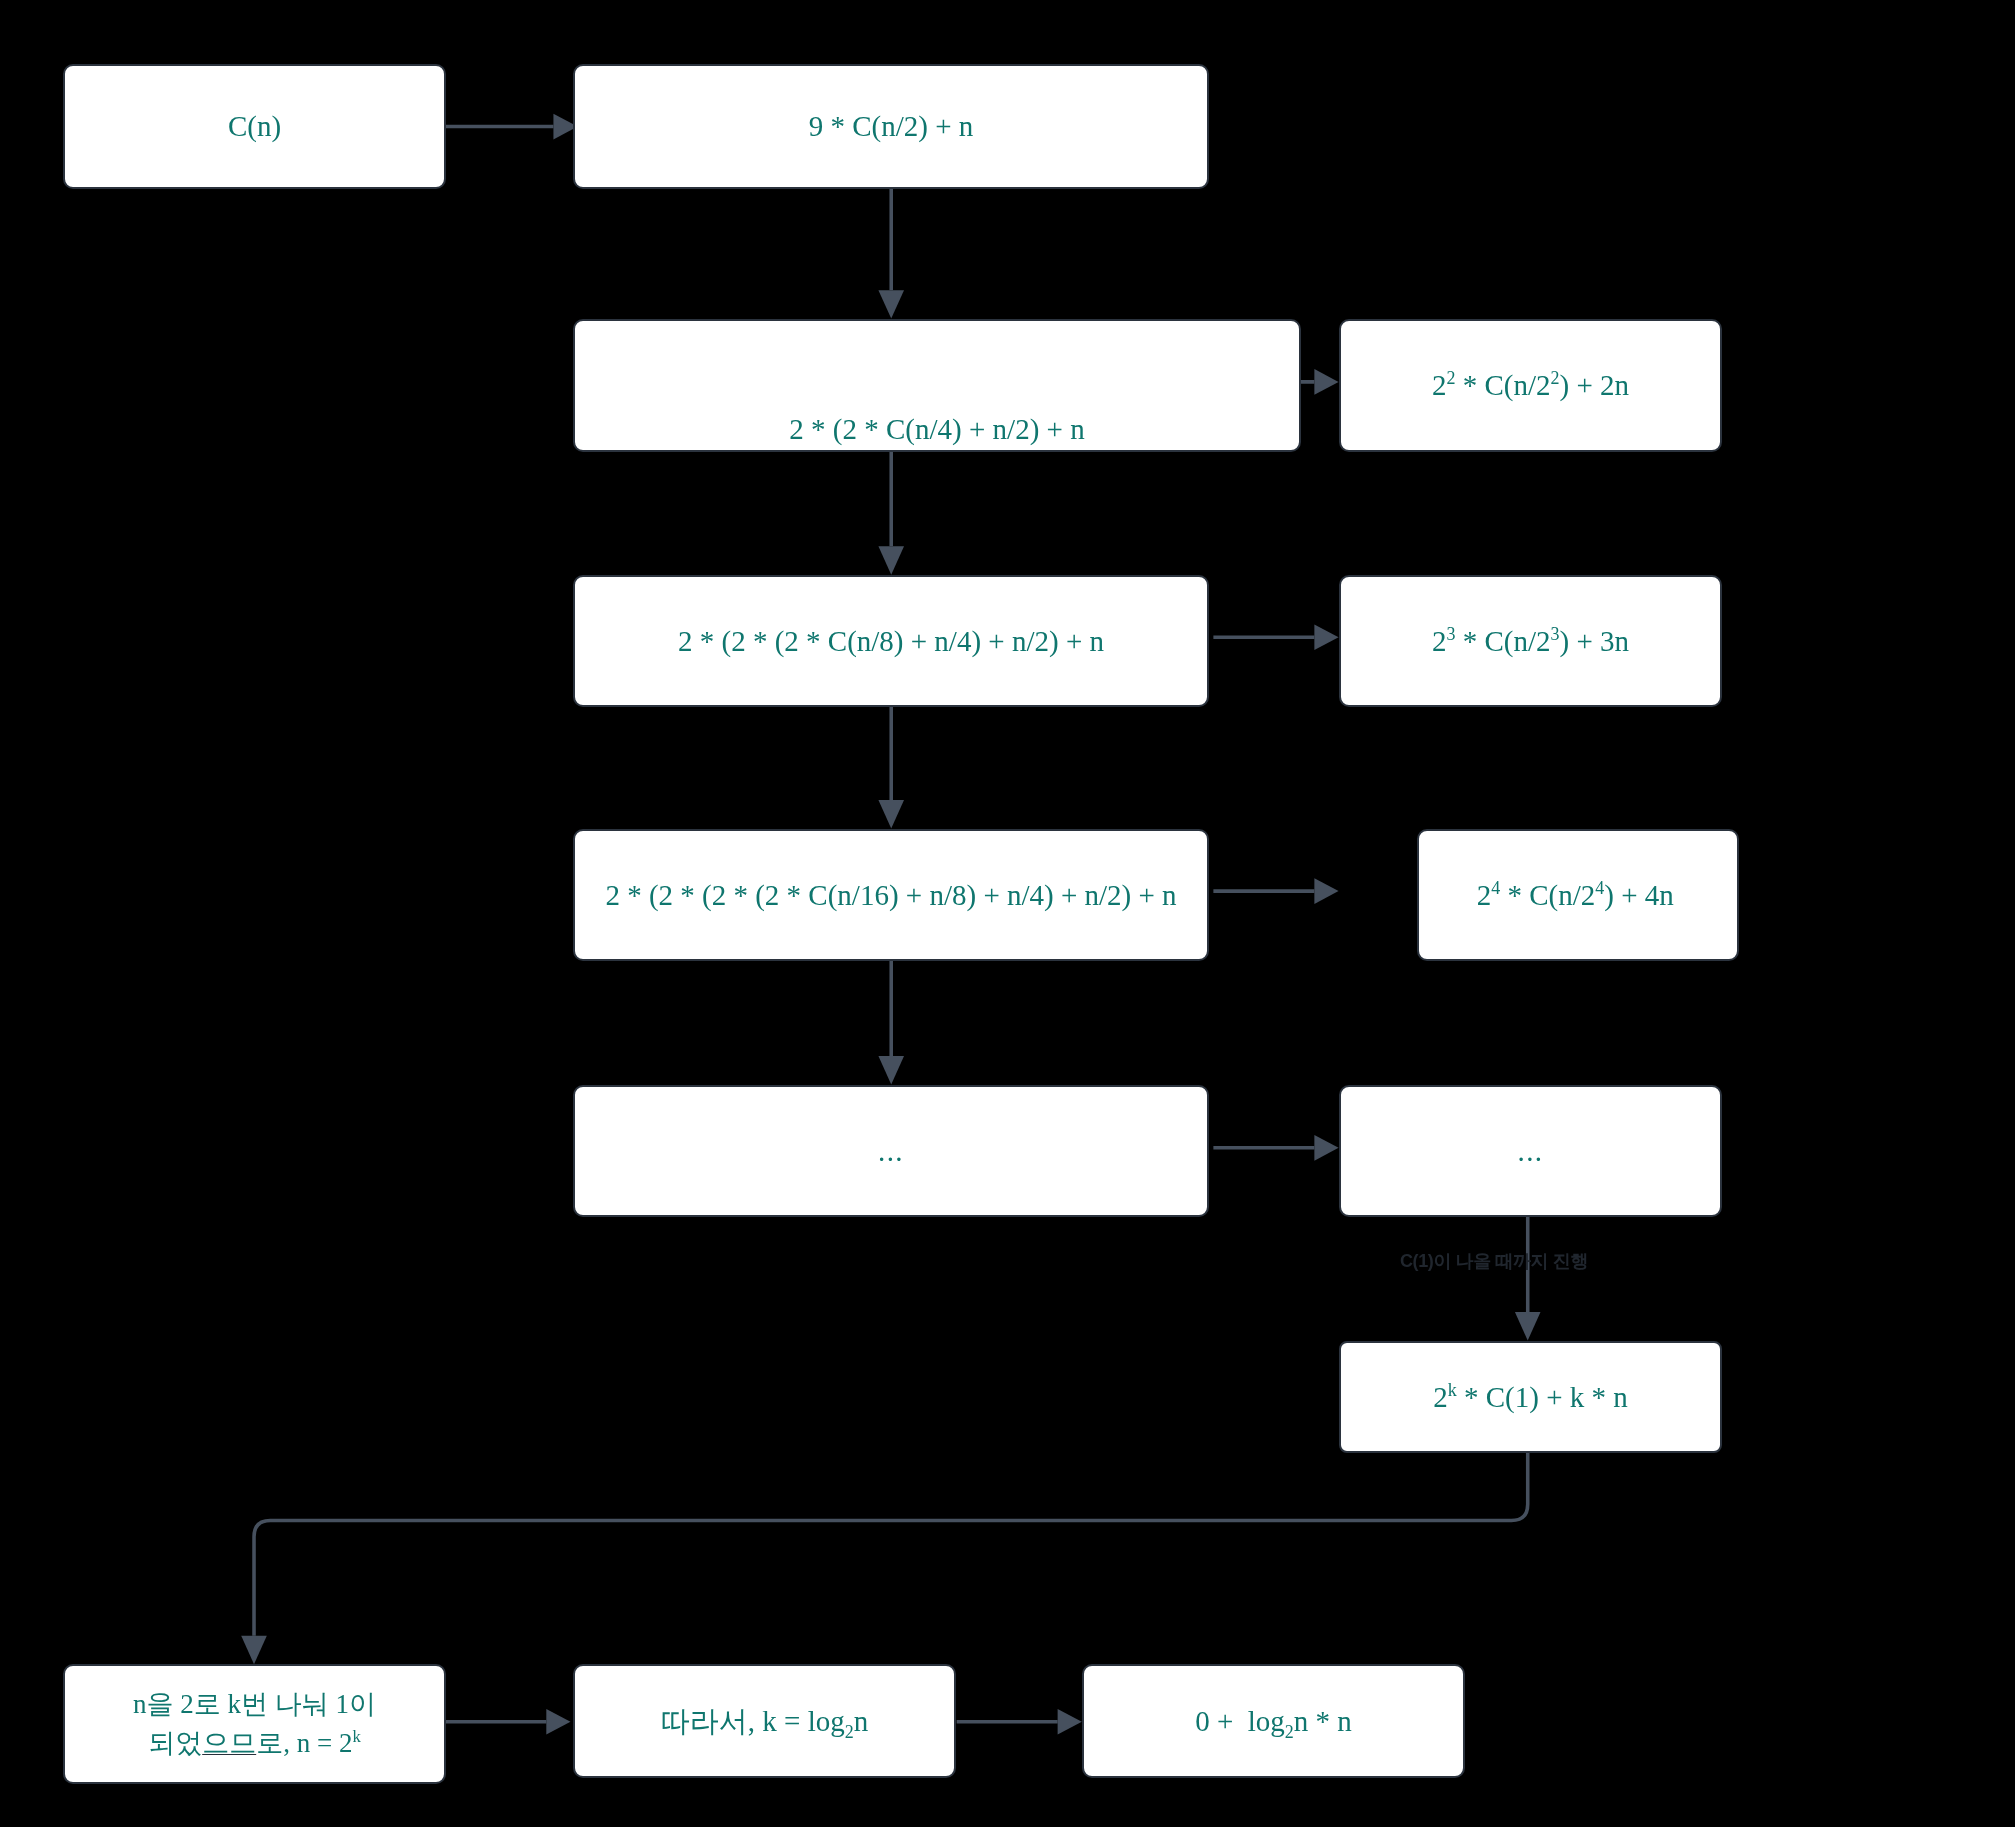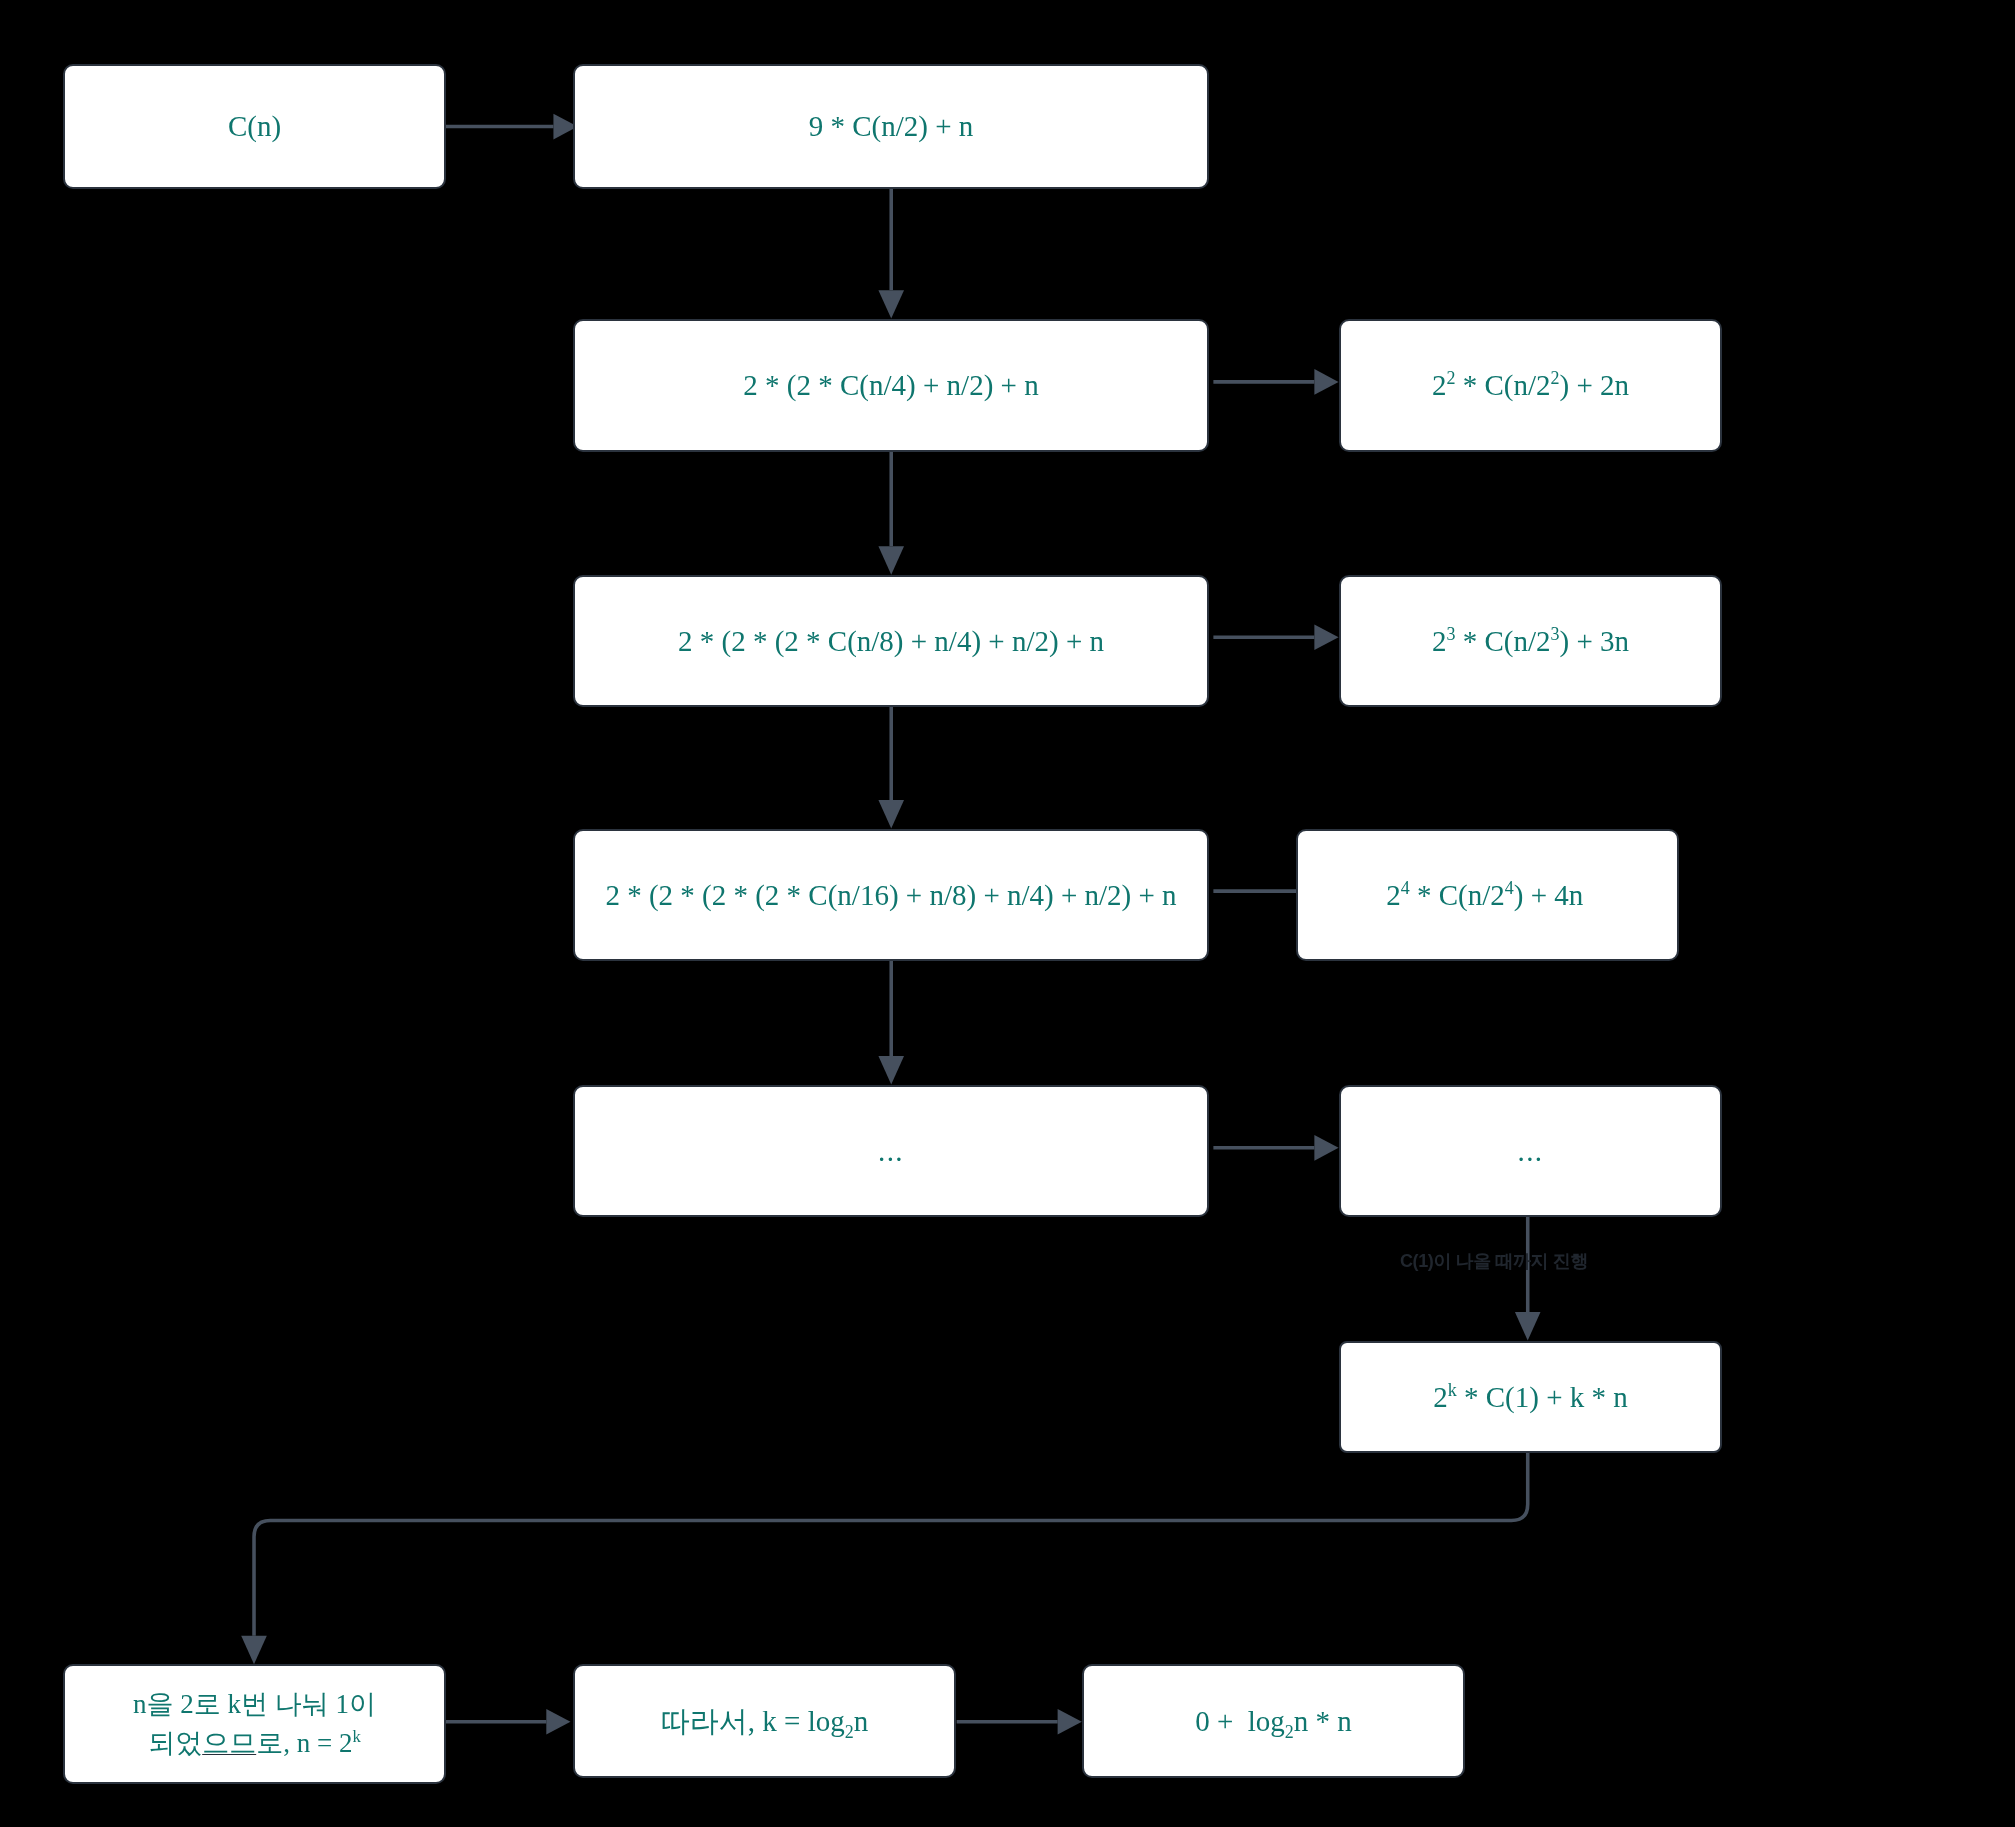--- a/index.html
+++ b/index.html
@@ -137,41 +137,41 @@
   </svg>
 
   <div class="node" style="left:63px; top:64px; width:383px; height:125px;">
     <span class="txt">C(n)</span>
   </div>
 
   <div class="node" style="left:573px; top:64px; width:636px; height:125px;">
     <span class="txt">9 * C(n/2) + n</span>
   </div>
 
-  <div class="node" style="left:573px; top:319px; width:636px; height:133px;">
+  <div class="node" style="left:573px; top:319px; width:728px; height:133px;align-items:flex-end;">
     <span class="txt">2 * (2 * C(n/4) + n/2) + n</span>
   </div>
 
   <div class="node" style="left:1339px; top:319px; width:383px; height:133px;">
     <span class="txt">2<sup>2</sup> * C(n/2<sup>2</sup>) + 2n</span>
   </div>
 
   <div class="node" style="left:573px; top:575px; width:636px; height:132px;">
     <span class="txt">2 * (2 * (2 * C(n/8) + n/4) + n/2) + n</span>
   </div>
 
   <div class="node" style="left:1339px; top:575px; width:383px; height:132px;">
     <span class="txt">2<sup>3</sup> * C(n/2<sup>3</sup>) + 3n</span>
   </div>
 
   <div class="node" style="left:573px; top:829px; width:636px; height:132px;">
     <span class="txt">2 * (2 * (2 * (2 * C(n/16) + n/8) + n/4) + n/2) + n</span>
   </div>
 
-  <div class="node" style="left:1296px; top:829px; width:383px; height:132px;padding-left:13px;">
+  <div class="node" style="left:1417px; top:829px; width:322px; height:132px;padding-left:13px;">
     <span class="txt">2<sup>4</sup> * C(n/2<sup>4</sup>) + 4n</span>
   </div>
 
   <div class="node" style="left:573px; top:1085px; width:636px; height:132px;">
     <span class="txt ellipsis">...</span>
   </div>
 
   <div class="node" style="left:1339px; top:1085px; width:383px; height:132px;">
     <span class="txt ellipsis">...</span>
   </div>

